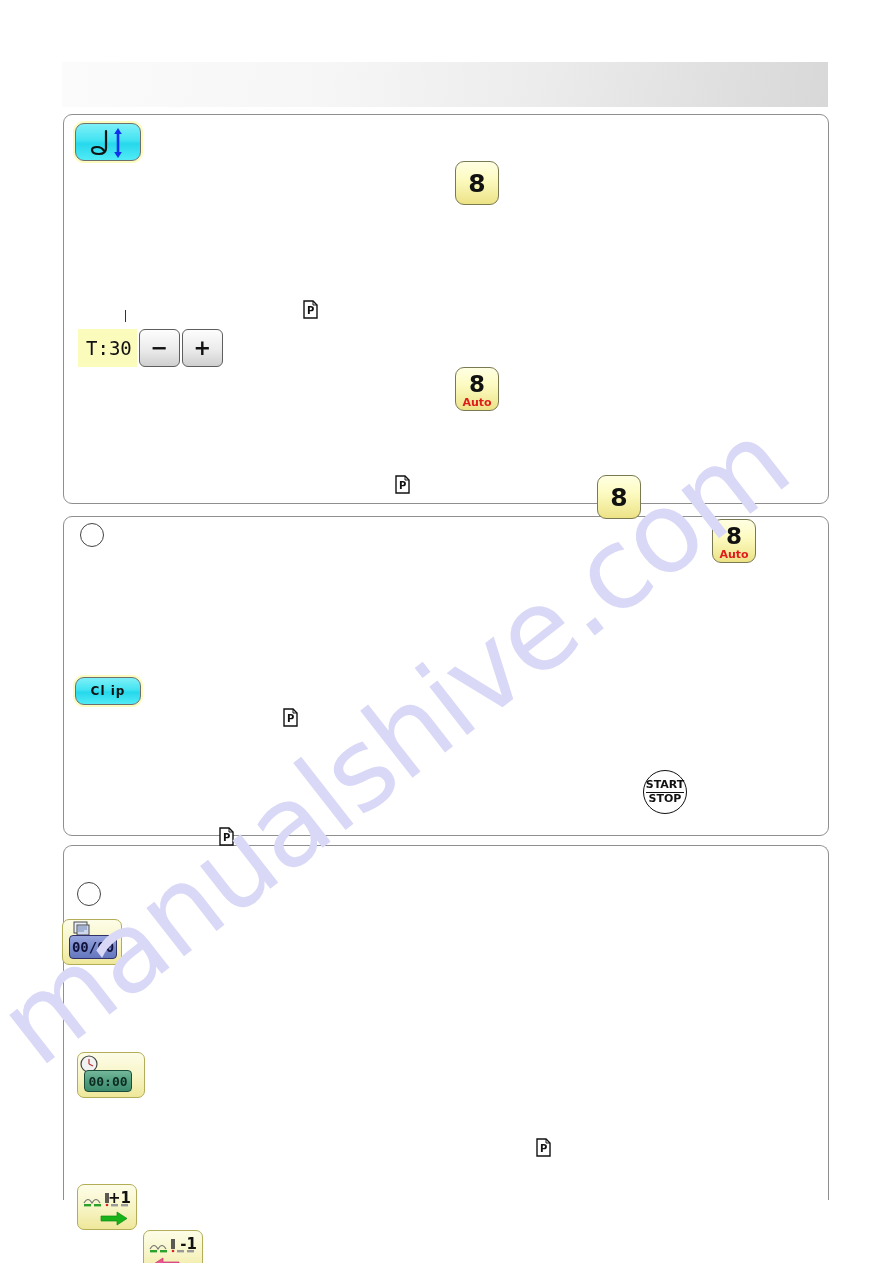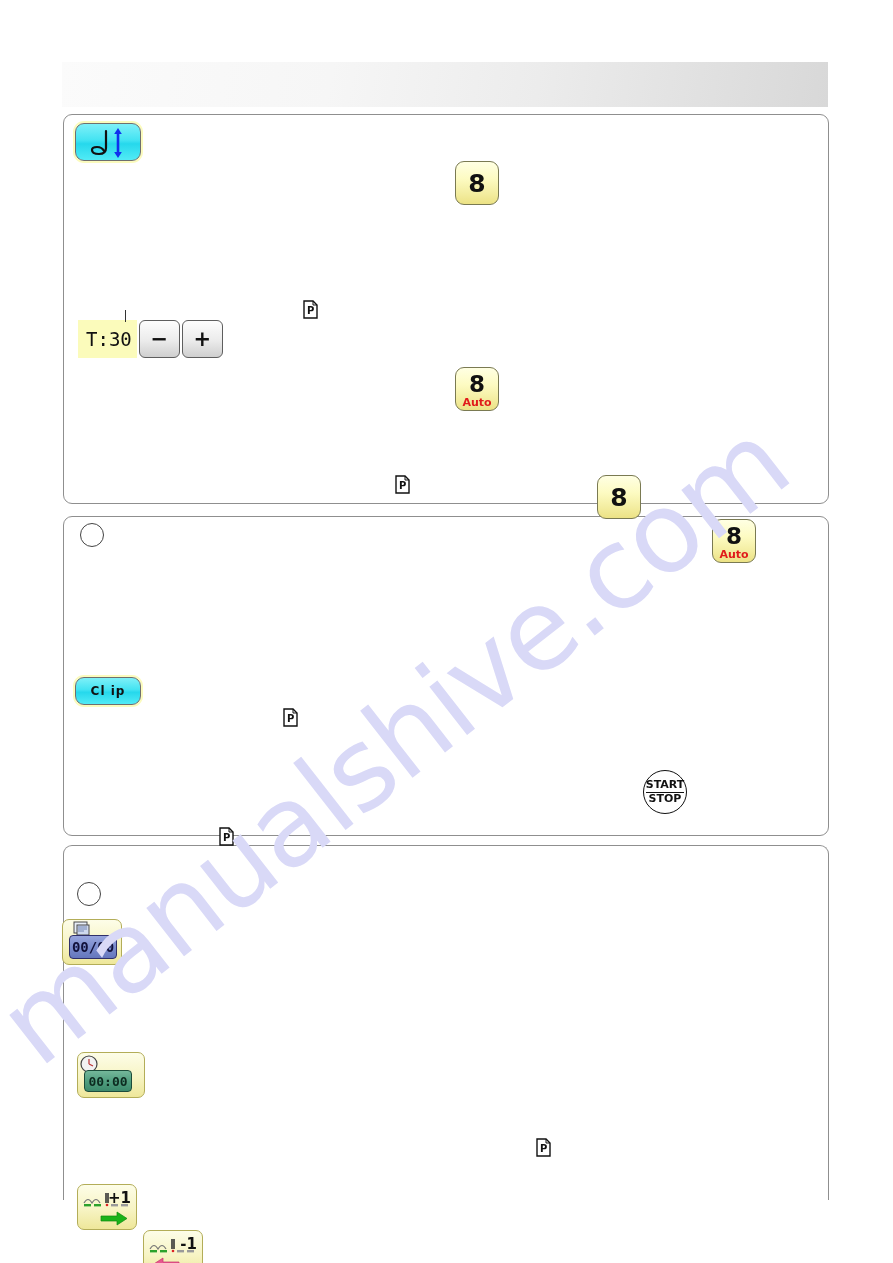--- a/index.html
+++ b/index.html
@@ -131,20 +131,21 @@
     color:#e01b1b;
     line-height:1;
     margin-top:1px;
   }
   .key-num.with-auto .num { font-size:23px; margin-top:2px; }
 
   
   #tension-widget {
     display:flex; align-items:stretch;
     height:38px;
+    margin-top:9px;
   }
   #tension-value {
     background:#fbfbbb;
     border:none;
     display:flex; align-items:center;
     padding:0 5px 0 8px;
     font-family:"DejaVu Sans Mono", monospace;
     font-size:19px;
     color:#111;
     letter-spacing:0px;

